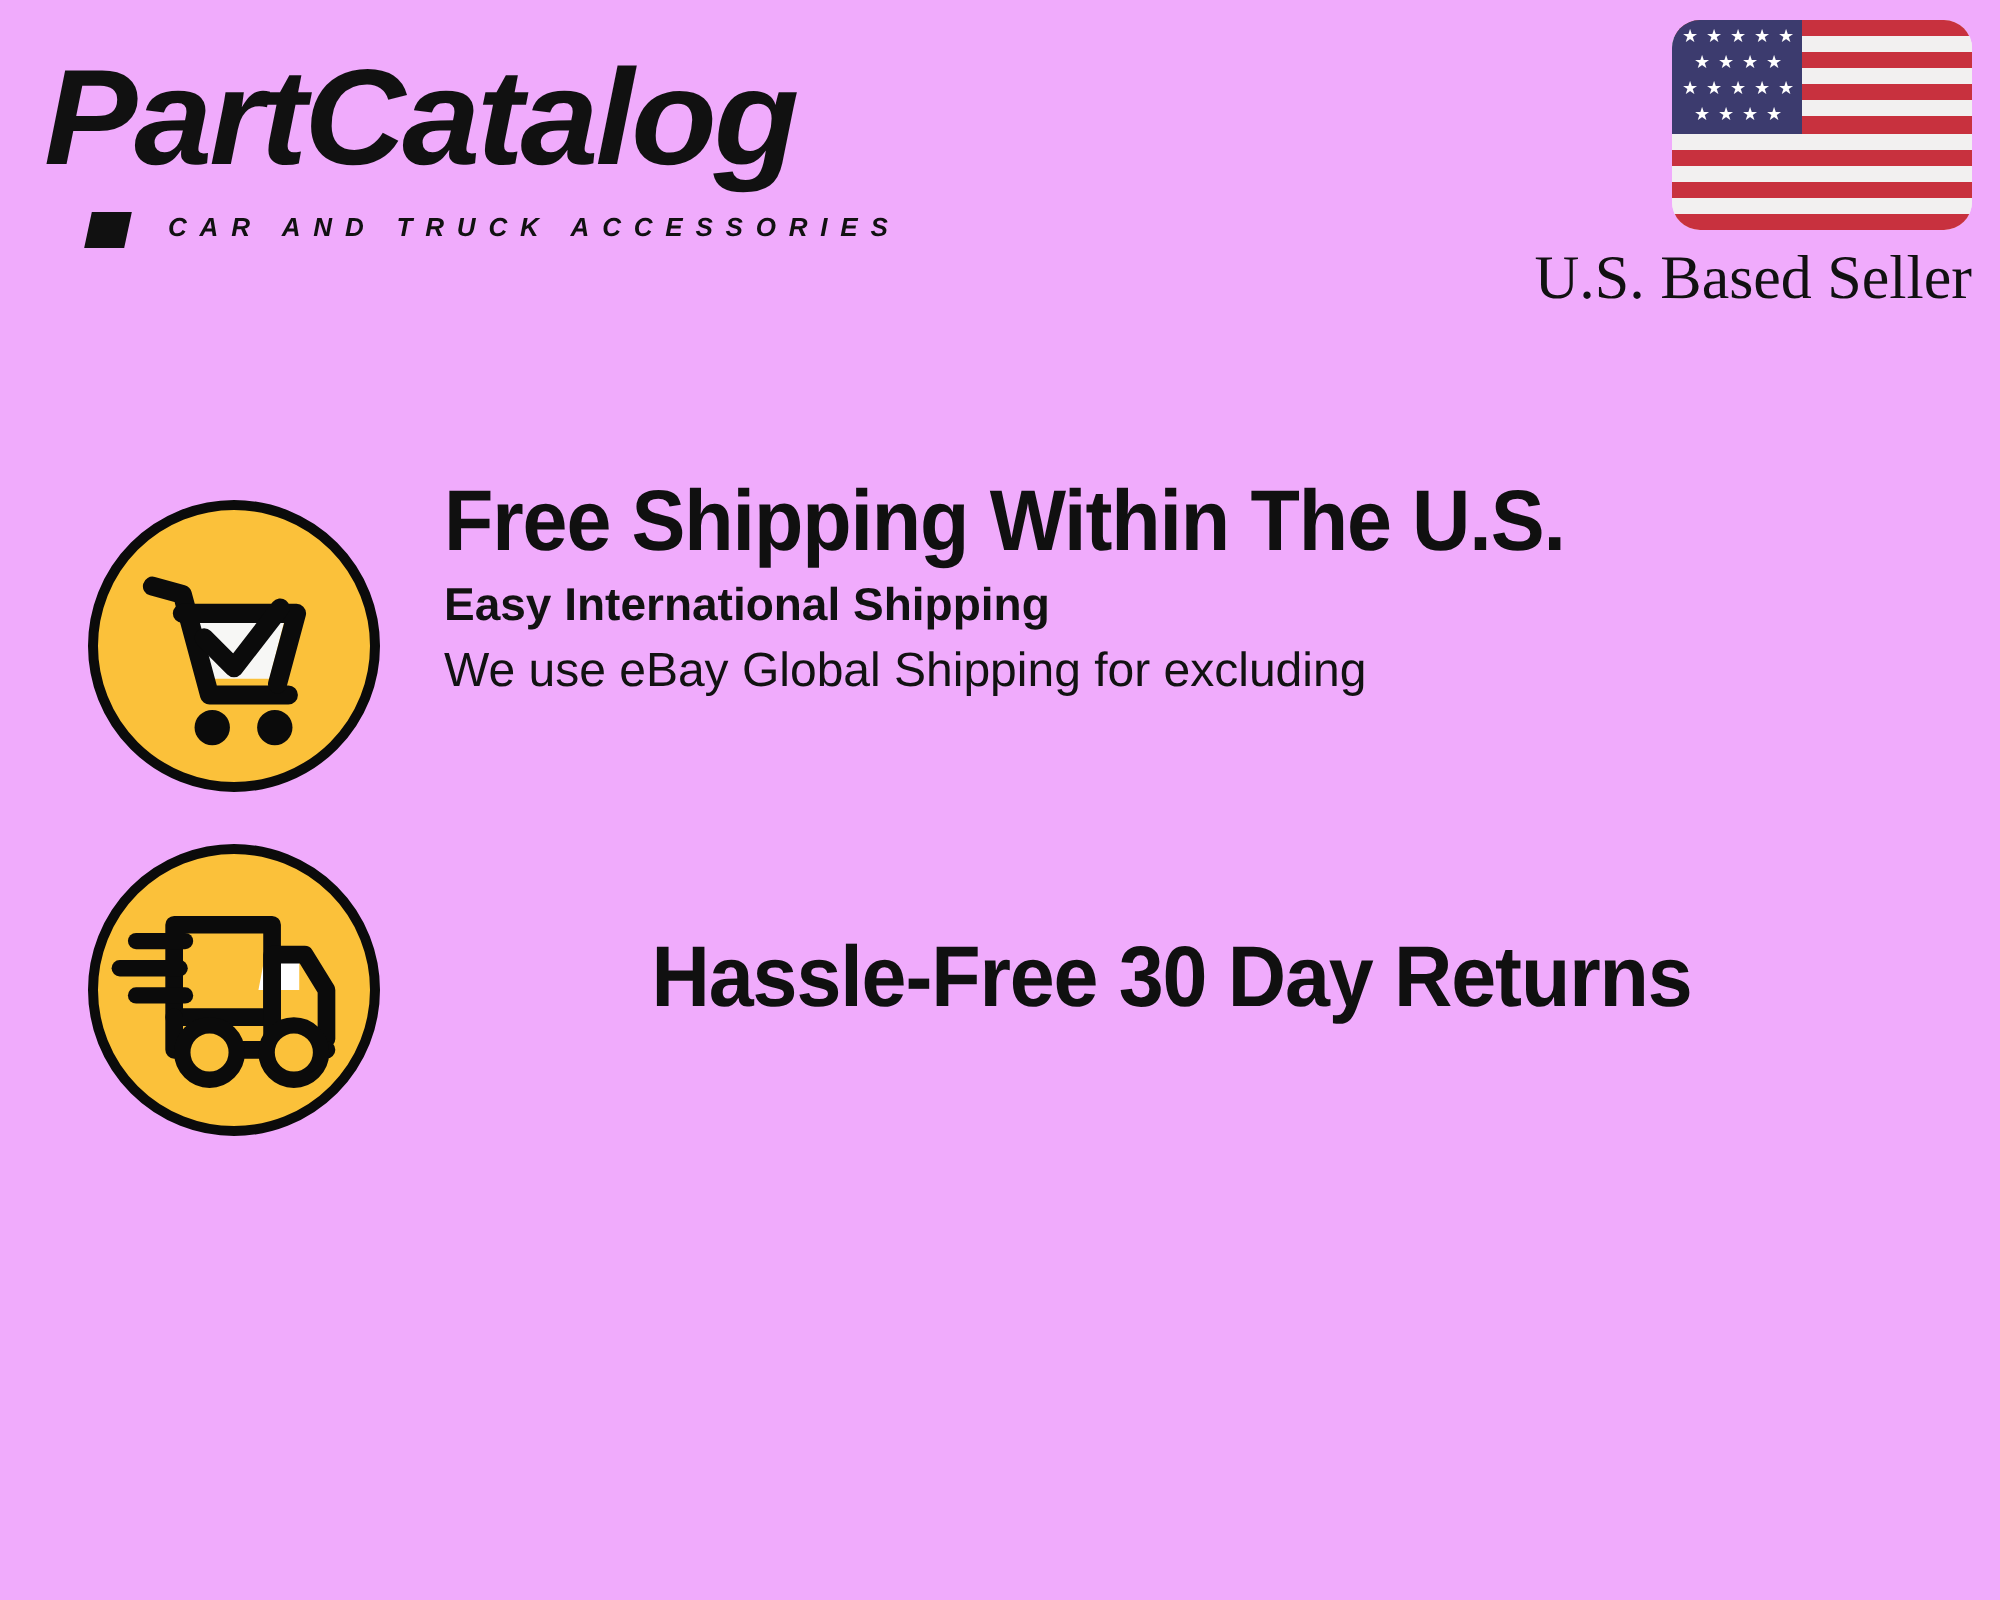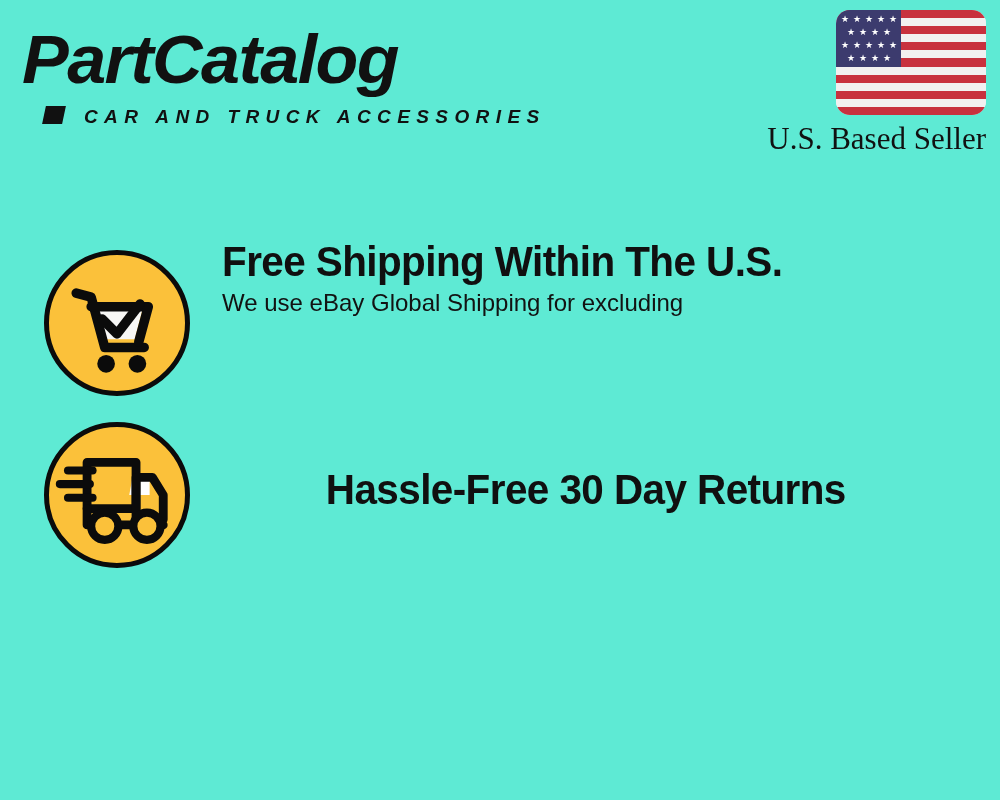--- a/index.html
+++ b/index.html
@@ -14,21 +14,21 @@
     font-family: "Liberation Sans", "DejaVu Sans", sans-serif;
     color: #111111;
     overflow: hidden;
     position: relative;
   }
 
   .banner {
     position: relative;
     width: 1000px;
     height: 800px;
-    background: #5eead4;
+    background: #f0abfc;
   }
 
   
   .header {
     position: absolute;
     left: 0; top: 0;
     width: 1000px;
     height: 175px;
   }
 
@@ -55,21 +55,21 @@
     transform-origin: left center;
     white-space: nowrap;
   }
   .logo-tagline {
     position: absolute;
     left: 62px;
     top: 84px;
     font-family: "Liberation Sans", "DejaVu Sans", sans-serif;
     font-weight: bold;
     font-style: italic;
-    font-size: 19px;
+    font-size: 13px;
     letter-spacing: 6.4px;
     color: #111111;
     white-space: nowrap;
   }
   .logo-bar {
     position: absolute;
     left: 22px;
     top: 84px;
     width: 20px;
     height: 18px;
@@ -265,20 +265,21 @@
           <polygon points="33,39 69,39 63,62 39,62" fill="#f7f7f5"></polygon>
           <path d="M20,28 L31,31 L41,68 L70,68" fill="none" stroke="#0b0b0b" stroke-width="7" stroke-linecap="round" stroke-linejoin="round"></path>
           <path d="M31,38 L73,38 L66,64" fill="none" stroke="#0b0b0b" stroke-width="7" stroke-linecap="round" stroke-linejoin="round"></path>
           <path d="M39,47 L50,58 L67,36" fill="none" stroke="#0b0b0b" stroke-width="7" stroke-linecap="round" stroke-linejoin="round"></path>
           <circle cx="42" cy="80" r="6.5" fill="#0b0b0b"></circle>
           <circle cx="65" cy="80" r="6.5" fill="#0b0b0b"></circle>
         </svg>
       </div>
       <div class="benefit-text">
         <div class="headline">Free Shipping Within The U.S.</div>
+        <div class="subline bold">Easy International Shipping</div>
         <div class="subline">We use eBay Global Shipping for excluding</div>
       </div>
     </div>
 
     <div class="benefit" id="row-returns">
       <div class="benefit-icon">
         <svg viewBox="0 0 100 100" aria-hidden="true">
           <polygon points="62,34 74,34 74,50 59,50" fill="#ffffff"></polygon>
           <rect x="28" y="26" width="36" height="34" fill="none" stroke="#0b0b0b" stroke-width="6.5" stroke-linejoin="round"></rect>
           <path d="M64,37 L76,37 L84,50 L84,68 L64,68 Z" fill="none" stroke="#0b0b0b" stroke-width="6.5" stroke-linejoin="round"></path>

